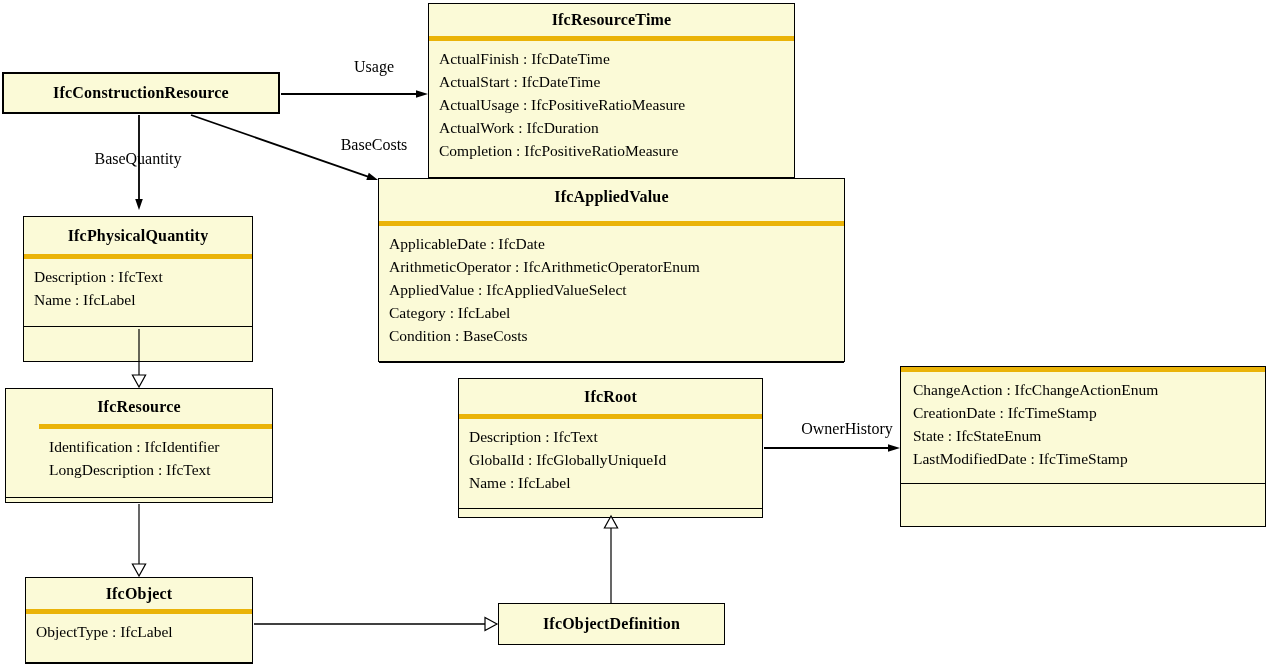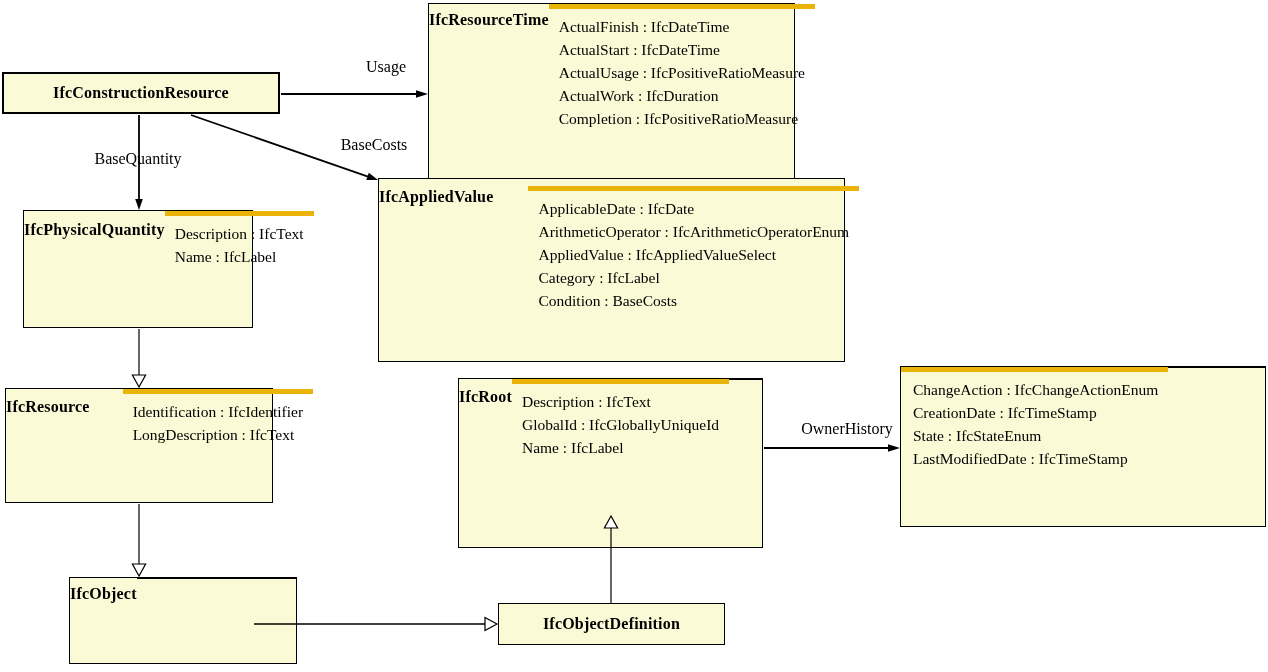--- a/index.html
+++ b/index.html
@@ -2,21 +2,21 @@
 <html><head>
 <meta charset="utf-8">
 <style>
   html,body{margin:0;padding:0;background:#ffffff;}
   #canvas{
     position:relative;width:1268px;height:672px;background:#ffffff;overflow:hidden;
     font-family:"Liberation Serif","DejaVu Serif",serif;color:#000;
   }
   .uml-box{
     position:absolute;background:#fbfad7;border:1px solid #000;box-sizing:border-box;
-    display:flex;z-index:1;
+    display:flex;flex-direction:column;z-index:1;
   }
   .uml-title{
     flex:0 0 auto;display:flex;align-items:center;justify-content:center;
     font-weight:bold;font-size:16px;letter-spacing:.2px;
   }
   .title-only .uml-title{flex:1;}
   .uml-attrs{
     flex:0 0 auto;border-top:5px solid #eab308;padding:6px 10px 0 10px;
     font-size:15.5px;line-height:23px;white-space:nowrap;overflow:hidden;
   }
@@ -24,42 +24,42 @@
   .edge-label{
     position:absolute;z-index:6;font-size:16px;text-align:center;white-space:nowrap;
   }
   #connectors{position:absolute;left:0;top:0;z-index:5;pointer-events:none;}
 
   
   #box-construction{left:2px;top:72px;width:278px;height:42px;border-width:2px;}
   #box-resourcetime{left:428px;top:3px;width:367px;height:182px;}
   #box-resourcetime .uml-title{height:32px;}
   #box-resourcetime .uml-attrs{height:130px;}
-  #box-appliedvalue{left:378px;top:178px;width:467px;height:184px;z-index:2;gap:35px;}
+  #box-appliedvalue{left:378px;top:178px;width:467px;height:184px;z-index:2;}
   #box-appliedvalue .uml-title{height:35px;}
   #box-appliedvalue .uml-attrs{height:130px;margin-top:7px;}
-  #box-physqty{left:23px;top:210px;width:230px;height:118px;}
+  #box-physqty{left:23px;top:216px;width:230px;height:146px;}
   #box-physqty .uml-title{height:37px;}
   #box-physqty .uml-attrs{height:61px;}
   #box-resource{left:5px;top:388px;width:268px;height:115px;}
   #box-resource .uml-title{height:35px;}
   #box-resource .uml-attrs{height:62px;margin-left:33px;}
-  #box-root{left:458px;top:378px;width:305px;height:170px;}
+  #box-root{left:458px;top:378px;width:305px;height:140px;}
   #box-root .uml-title{height:35px;}
   #box-root .uml-attrs{height:83px;}
   #box-ownerhistory{left:900px;top:366px;width:366px;height:161px;}
   #box-ownerhistory .uml-title{height:36px;}
   #box-ownerhistory .uml-attrs{height:105px;padding-left:12px;}
-  #box-object{left:25px;top:577px;width:228px;height:87px;margin-left:44px;}
+  #box-object{left:25px;top:577px;width:228px;height:87px;}
   #box-object .uml-title{height:31px;}
   #box-object .uml-attrs{height:42px;}
   #box-objectdef{left:498px;top:603px;width:227px;height:42px;}
 
   
-  #label-usage{left:352px;top:58px;width:68px;text-align:center;}
+  #label-usage{left:340px;top:58px;width:68px;text-align:center;}
   #label-basequantity{left:60px;top:150px;width:156px;}
   #label-basecosts{left:324px;top:136px;width:100px;}
   #label-ownerhistory{left:782px;top:420px;width:130px;}
 </style>
 </head>
 <body>
 
 <div id="canvas">
 
   <div class="uml-box title-only" id="box-construction">
@@ -123,20 +123,23 @@
       <div>ChangeAction : IfcChangeActionEnum</div>
       <div>CreationDate : IfcTimeStamp</div>
       <div>State : IfcStateEnum</div>
       <div>LastModifiedDate : IfcTimeStamp</div>
     </div>
     <div class="uml-empty"></div>
   </div>
 
   <div class="uml-box" id="box-object">
     <div class="uml-title">IfcObject</div>
+    <div class="uml-attrs">
+      <div>ObjectType : IfcLabel</div>
+    </div>
     <div class="uml-empty"></div>
   </div>
 
   <div class="uml-box title-only" id="box-objectdef">
     <div class="uml-title">IfcObjectDefinition</div>
   </div>
 
   <svg id="connectors" width="1268" height="672">
 
     <line x1="281" y1="94" x2="419" y2="94" stroke="#000" stroke-width="1.8"></line>

